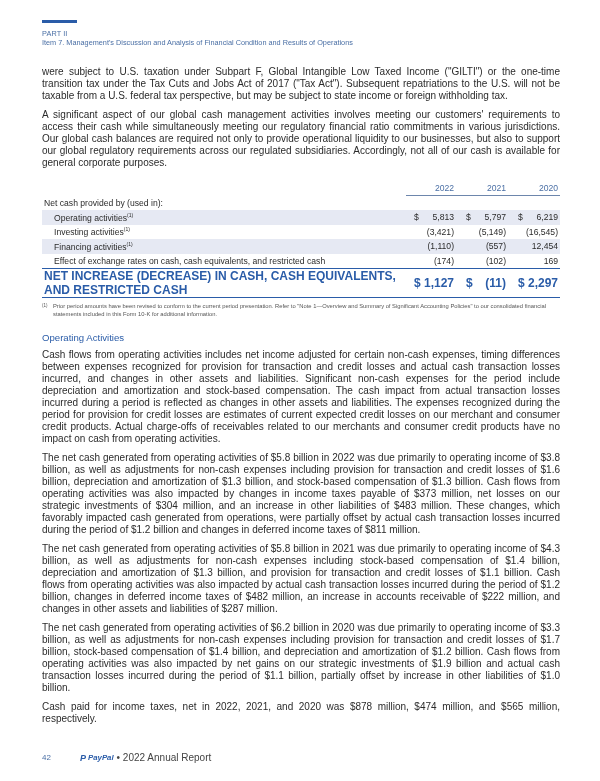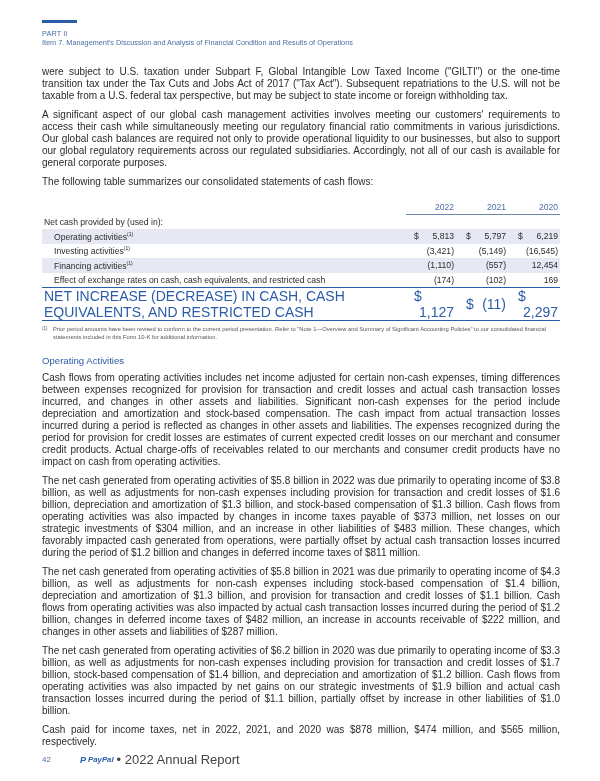--- a/index.html
+++ b/index.html
@@ -18,45 +18,44 @@
 
   table.cf { width: 518px; border-collapse: collapse; font-size: 8.6px; margin-top: 12px; }
   table.cf td { padding: 0; height: 14.5px; vertical-align: middle; }
   .yr-head { text-align: center; color: #4a6fa5; border-bottom: 1.5px solid #6d86ac; padding-bottom: 2px !important; }
   .yr { text-align: right; color: #4a6fa5; border-bottom: 1.5px solid #6d86ac; padding-right: 2px !important; }
   .mil { text-align: center; color: #4a6fa5; }
   .hdr-bottom td { border-bottom: 1.5px solid #6d86ac; }
   .lbl { padding-left: 12px !important; }
   .shade td { background: #e6e9f3; }
   .num { text-align: right; padding-right: 2px !important; }
-  .total td { font-weight: normal; color: #2a5ca8; border-top: 1.5px solid #2a5ca8; border-bottom: 1.5px solid #2a5ca8; font-size: 14px; }
+  .total td { font-weight: bold; color: #2a5ca8; border-top: 1.5px solid #2a5ca8; border-bottom: 1.5px solid #2a5ca8; font-size: 12px; }
   .total .lbl0 { padding-left: 2px !important; }
   sup { font-size: 5px; vertical-align: super; }
 
   .footnote { font-size: 5.8px; color: #555; line-height: 8px; margin-top: 4px; position: relative; padding-left: 11px; }
   .footnote .mark { position: absolute; left: 0; top: 0; font-size: 4.5px; }
 
   .footer { position: absolute; left: 42px; top: 752px; font-size: 8px; color: #4a6fa5; display: flex; align-items: center; }
   .footer .pg { width: 38px; }
   .footer .logo-p { font-weight: bold; font-style: italic; color: #2a5ca8; font-size: 9px; margin-right: 2px; }
   .footer .logo-t { font-weight: bold; font-style: italic; color: #2a5ca8; font-size: 7.8px; margin-right: 3px; }
-  .footer .rep { color: #444; font-size: 13px; }
+  .footer .rep { color: #444; font-size: 10px; }
 </style>
 </head>
 <body>
 
 <div class="header-bar"></div>
 <div class="part">PART II</div>
 <div class="item">Item 7. Management's Discussion and Analysis of Financial Condition and Results of Operations</div>
 
 <div class="content">
   <p class="body">were subject to U.S. taxation under Subpart F, Global Intangible Low Taxed Income ("GILTI") or the one-time transition tax under the Tax Cuts and Jobs Act of 2017 ("Tax Act"). Subsequent repatriations to the U.S. will not be taxable from a U.S. federal tax perspective, but may be subject to state income or foreign withholding tax.</p>
   <p class="body">A significant aspect of our global cash management activities involves meeting our customers' requirements to access their cash while simultaneously meeting our regulatory financial ratio commitments in various jurisdictions. Our global cash balances are required not only to provide operational liquidity to our businesses, but also to support our global regulatory requirements across our regulated subsidiaries. Accordingly, not all of our cash is available for general corporate purposes.</p>
 
-  <p class="body" style="margin-bottom:0">The following table summarizes our consolidated statements of cash flows:</p>
 
   <table class="cf">
     <colgroup>
       <col style="width:364px">
       <col style="width:50px">
       <col style="width:52px">
       <col style="width:52px">
     </colgroup>
     <tbody>
     <tr>

